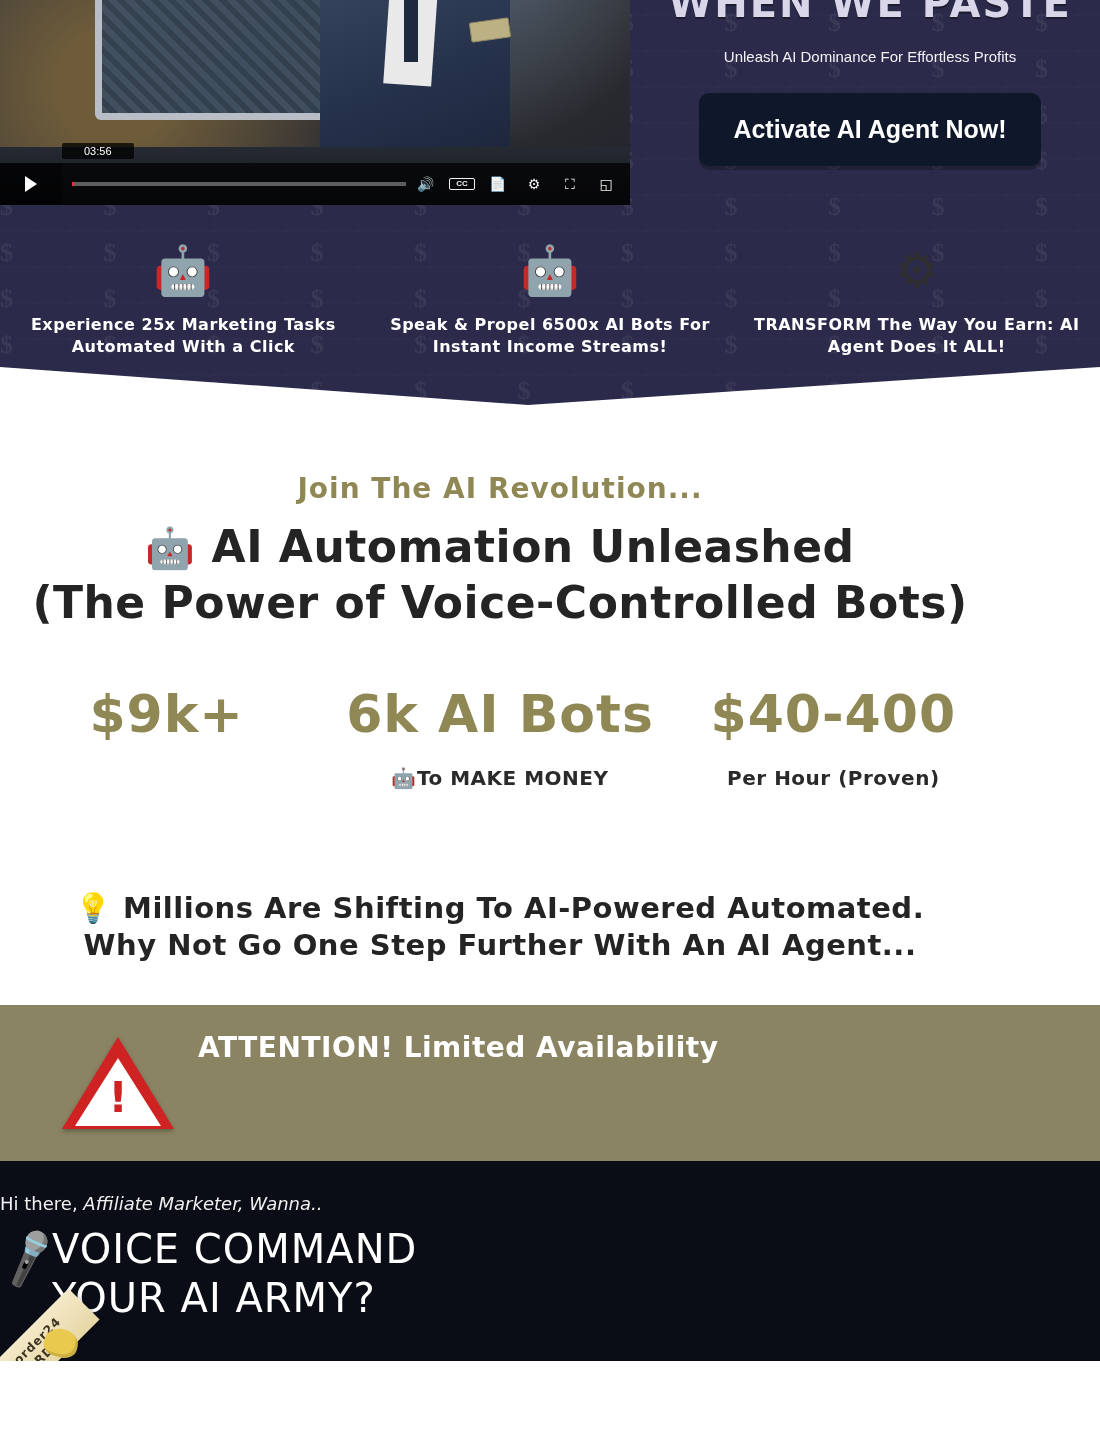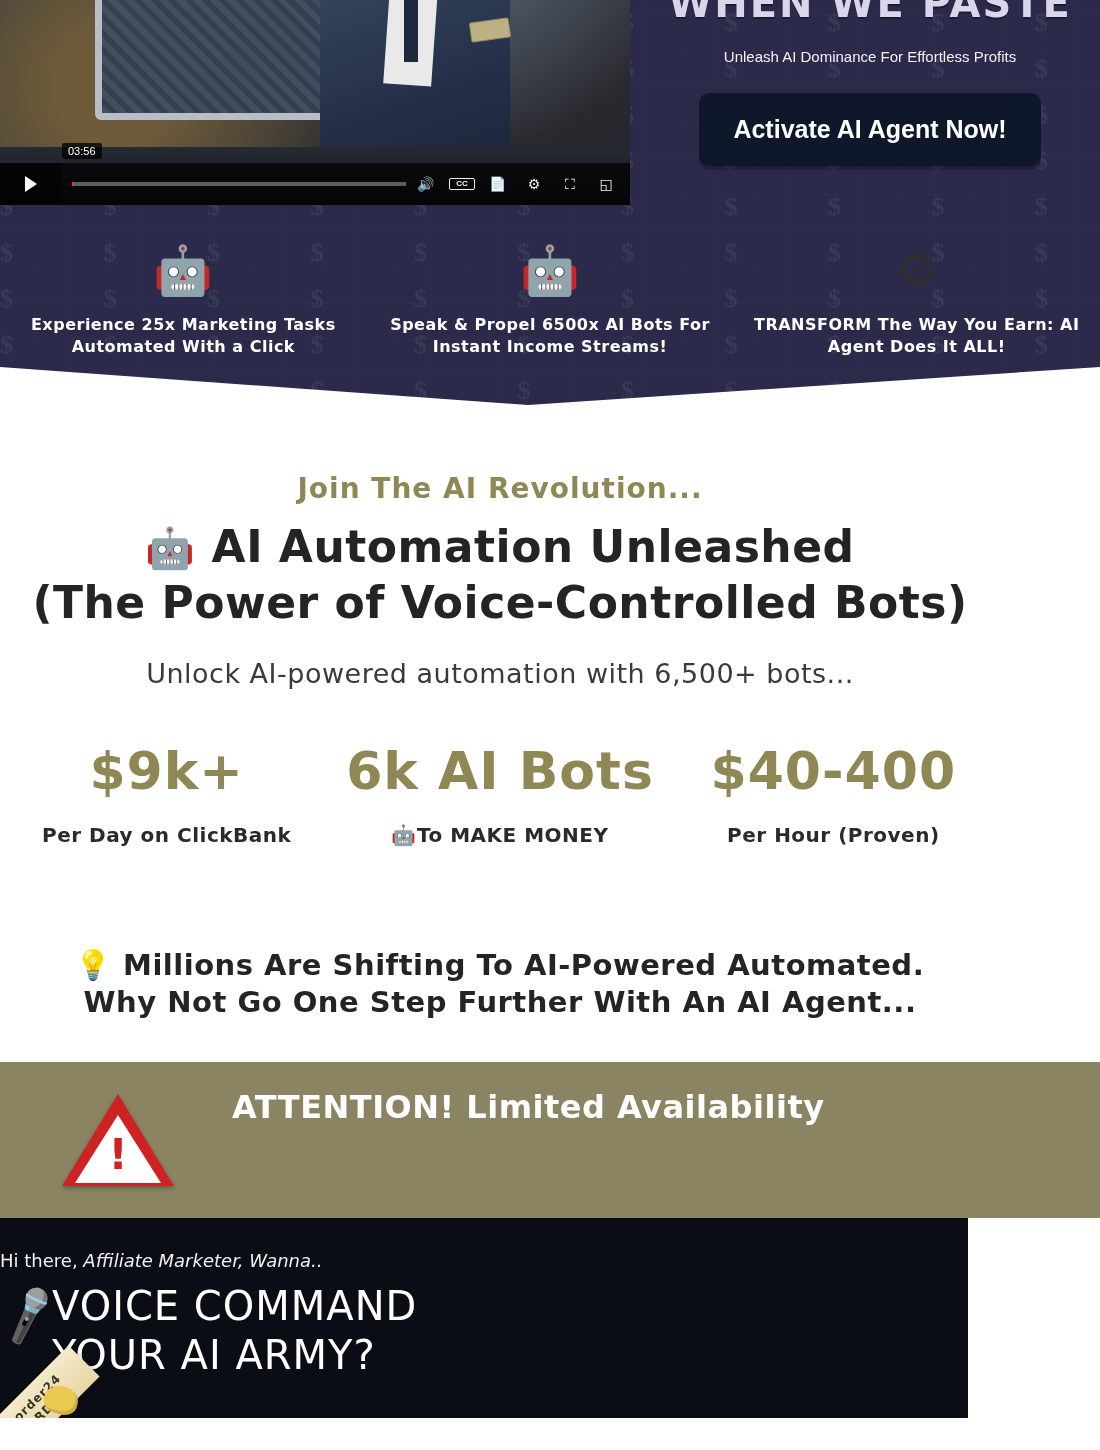--- a/index.html
+++ b/index.html
@@ -134,21 +134,21 @@
   }
   .vc-bar-fill { position:absolute; left:0; top:0; bottom:0; width: 2px; background:#ff2d2d; }
   .vc-right { display:flex; align-items:center; gap: 16px; padding-right: 14px; color:#fff; }
   .vc-icon { width: 20px; height: 20px; opacity: .95; display:flex; align-items:center; justify-content:center; font-size: 14px; color:#fff;}
   .vc-time {
     position: absolute;
     left: 62px; bottom: 46px;
     background: rgba(0,0,0,.75);
     color: #fff;
     font-size: 11px;
-    padding: 2px 6px;
+    padding: 2px 22px;
     border-radius: 2px;
     font-family: "Liberation Sans", sans-serif;
   }
   .cc-box {
     border: 1px solid #fff; border-radius: 2px;
     font-size: 8px; line-height: 10px; padding: 0 6px; font-weight: bold;
   }
 
   
   .hero-right {
@@ -322,34 +322,33 @@
     font-family: "DejaVu Sans", sans-serif;
     font-weight: bold;
     font-size: 42px;
     color: #cf2222;
     line-height: 1;
   }
   .attention-body { max-width: 810px; }
   .attention-title {
     font-family: "DejaVu Sans", sans-serif;
     font-weight: bold;
-    font-size: 32px;
+    font-size: 28px;
     letter-spacing: .5px;
     margin-bottom: 10px;
-    margin-left: 34px;
   }
   .attention-text {
     font-size: 22px;
     line-height: 1.37;
   }
 
   
   .bottom {
     position: relative;
-    width: 968px;
+    width: 1100px;
     height: 200px;
     background: #0b0d16;
     color: #fff;
     overflow: hidden;
   }
   .hi-there {
     position: absolute;
     left: 0; top: 32px;
     font-family: "DejaVu Sans", sans-serif;
     font-size: 18px;
@@ -469,26 +468,24 @@
 
 <section class="mid">
   <div class="join-line">Join The AI Revolution...</div>
 
   <h1 class="headline">
     <span class="bot">🤖</span>
     <span>AI Automation Unleashed</span><br>
     <span>(The Power of Voice-Controlled Bots)</span>
   </h1>
 
-  <div class="subhead">Unlock AI-powered automation with 6,500+ bots...</div>
 
   <div class="stats">
     <div class="stat">
       <div class="stat-val">$9k+</div>
-      <div class="stat-lbl">Per Day on ClickBank</div>
     </div>
     <div class="stat">
       <div class="stat-val">6k AI Bots</div>
       <div class="stat-lbl">
         <span>🤖</span><span>To MAKE MONEY</span>
       </div>
     </div>
     <div class="stat">
       <div class="stat-val">$40-400</div>
       <div class="stat-lbl">Per Hour (Proven)</div>

